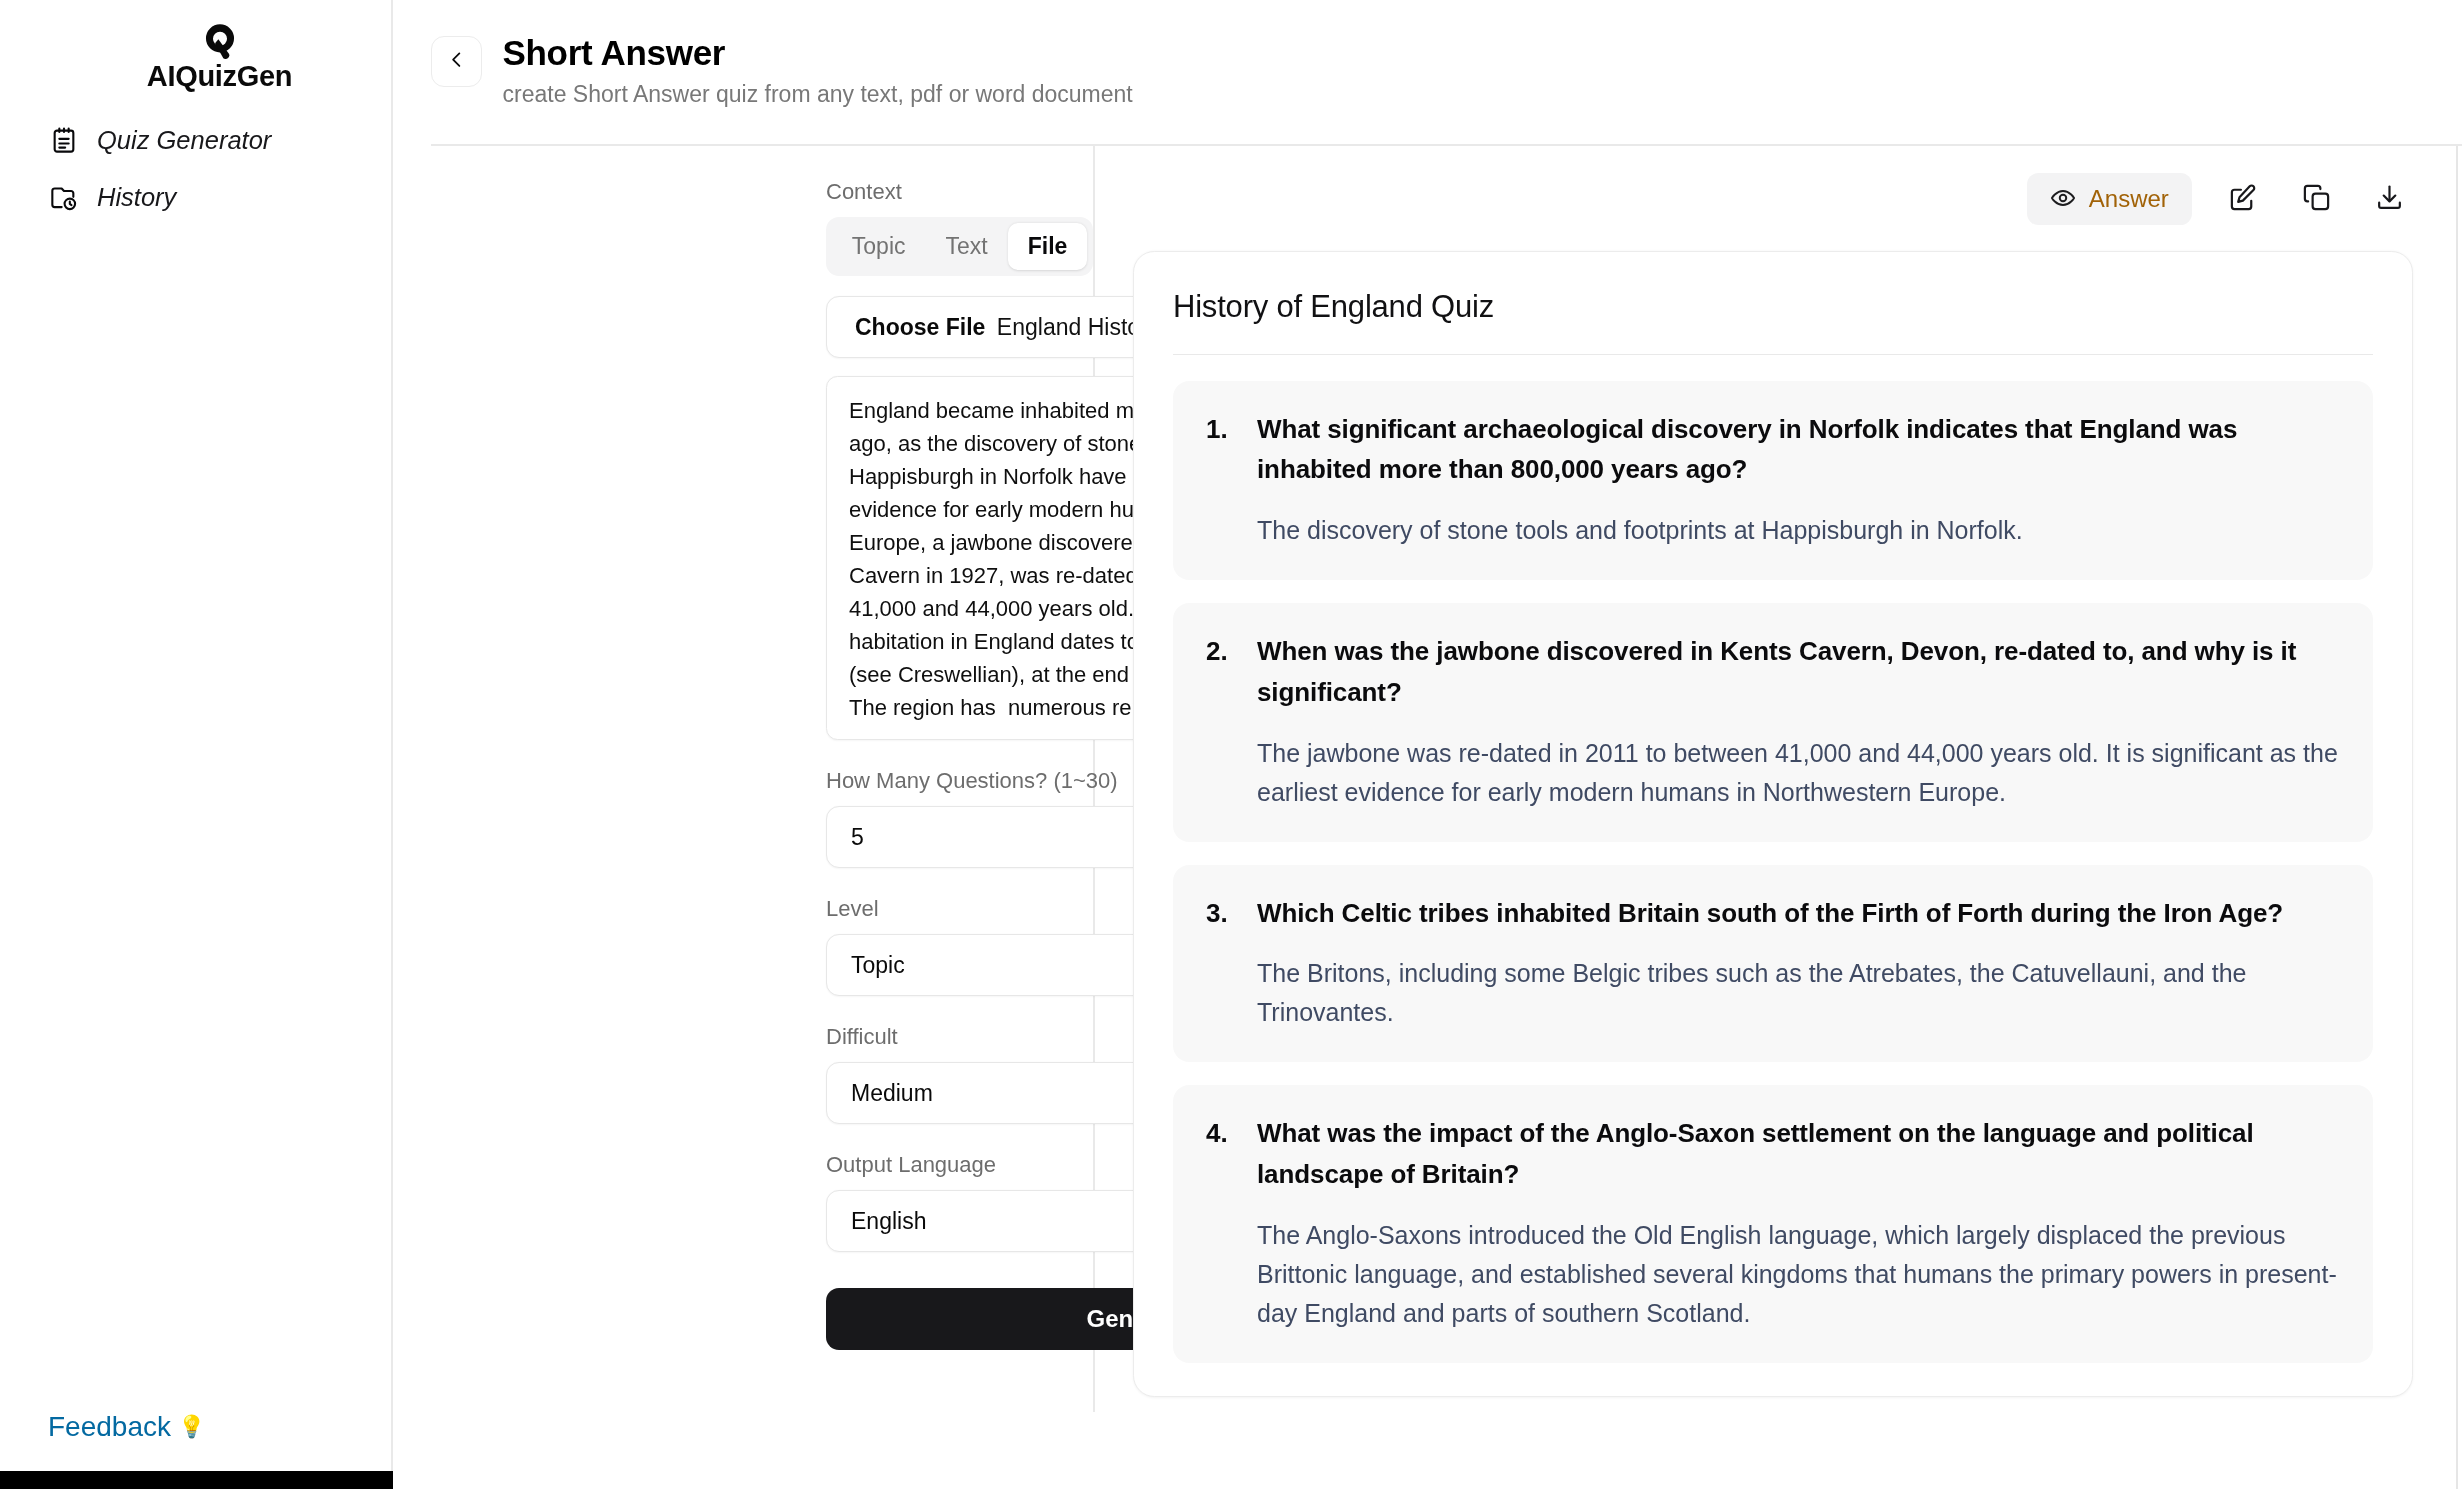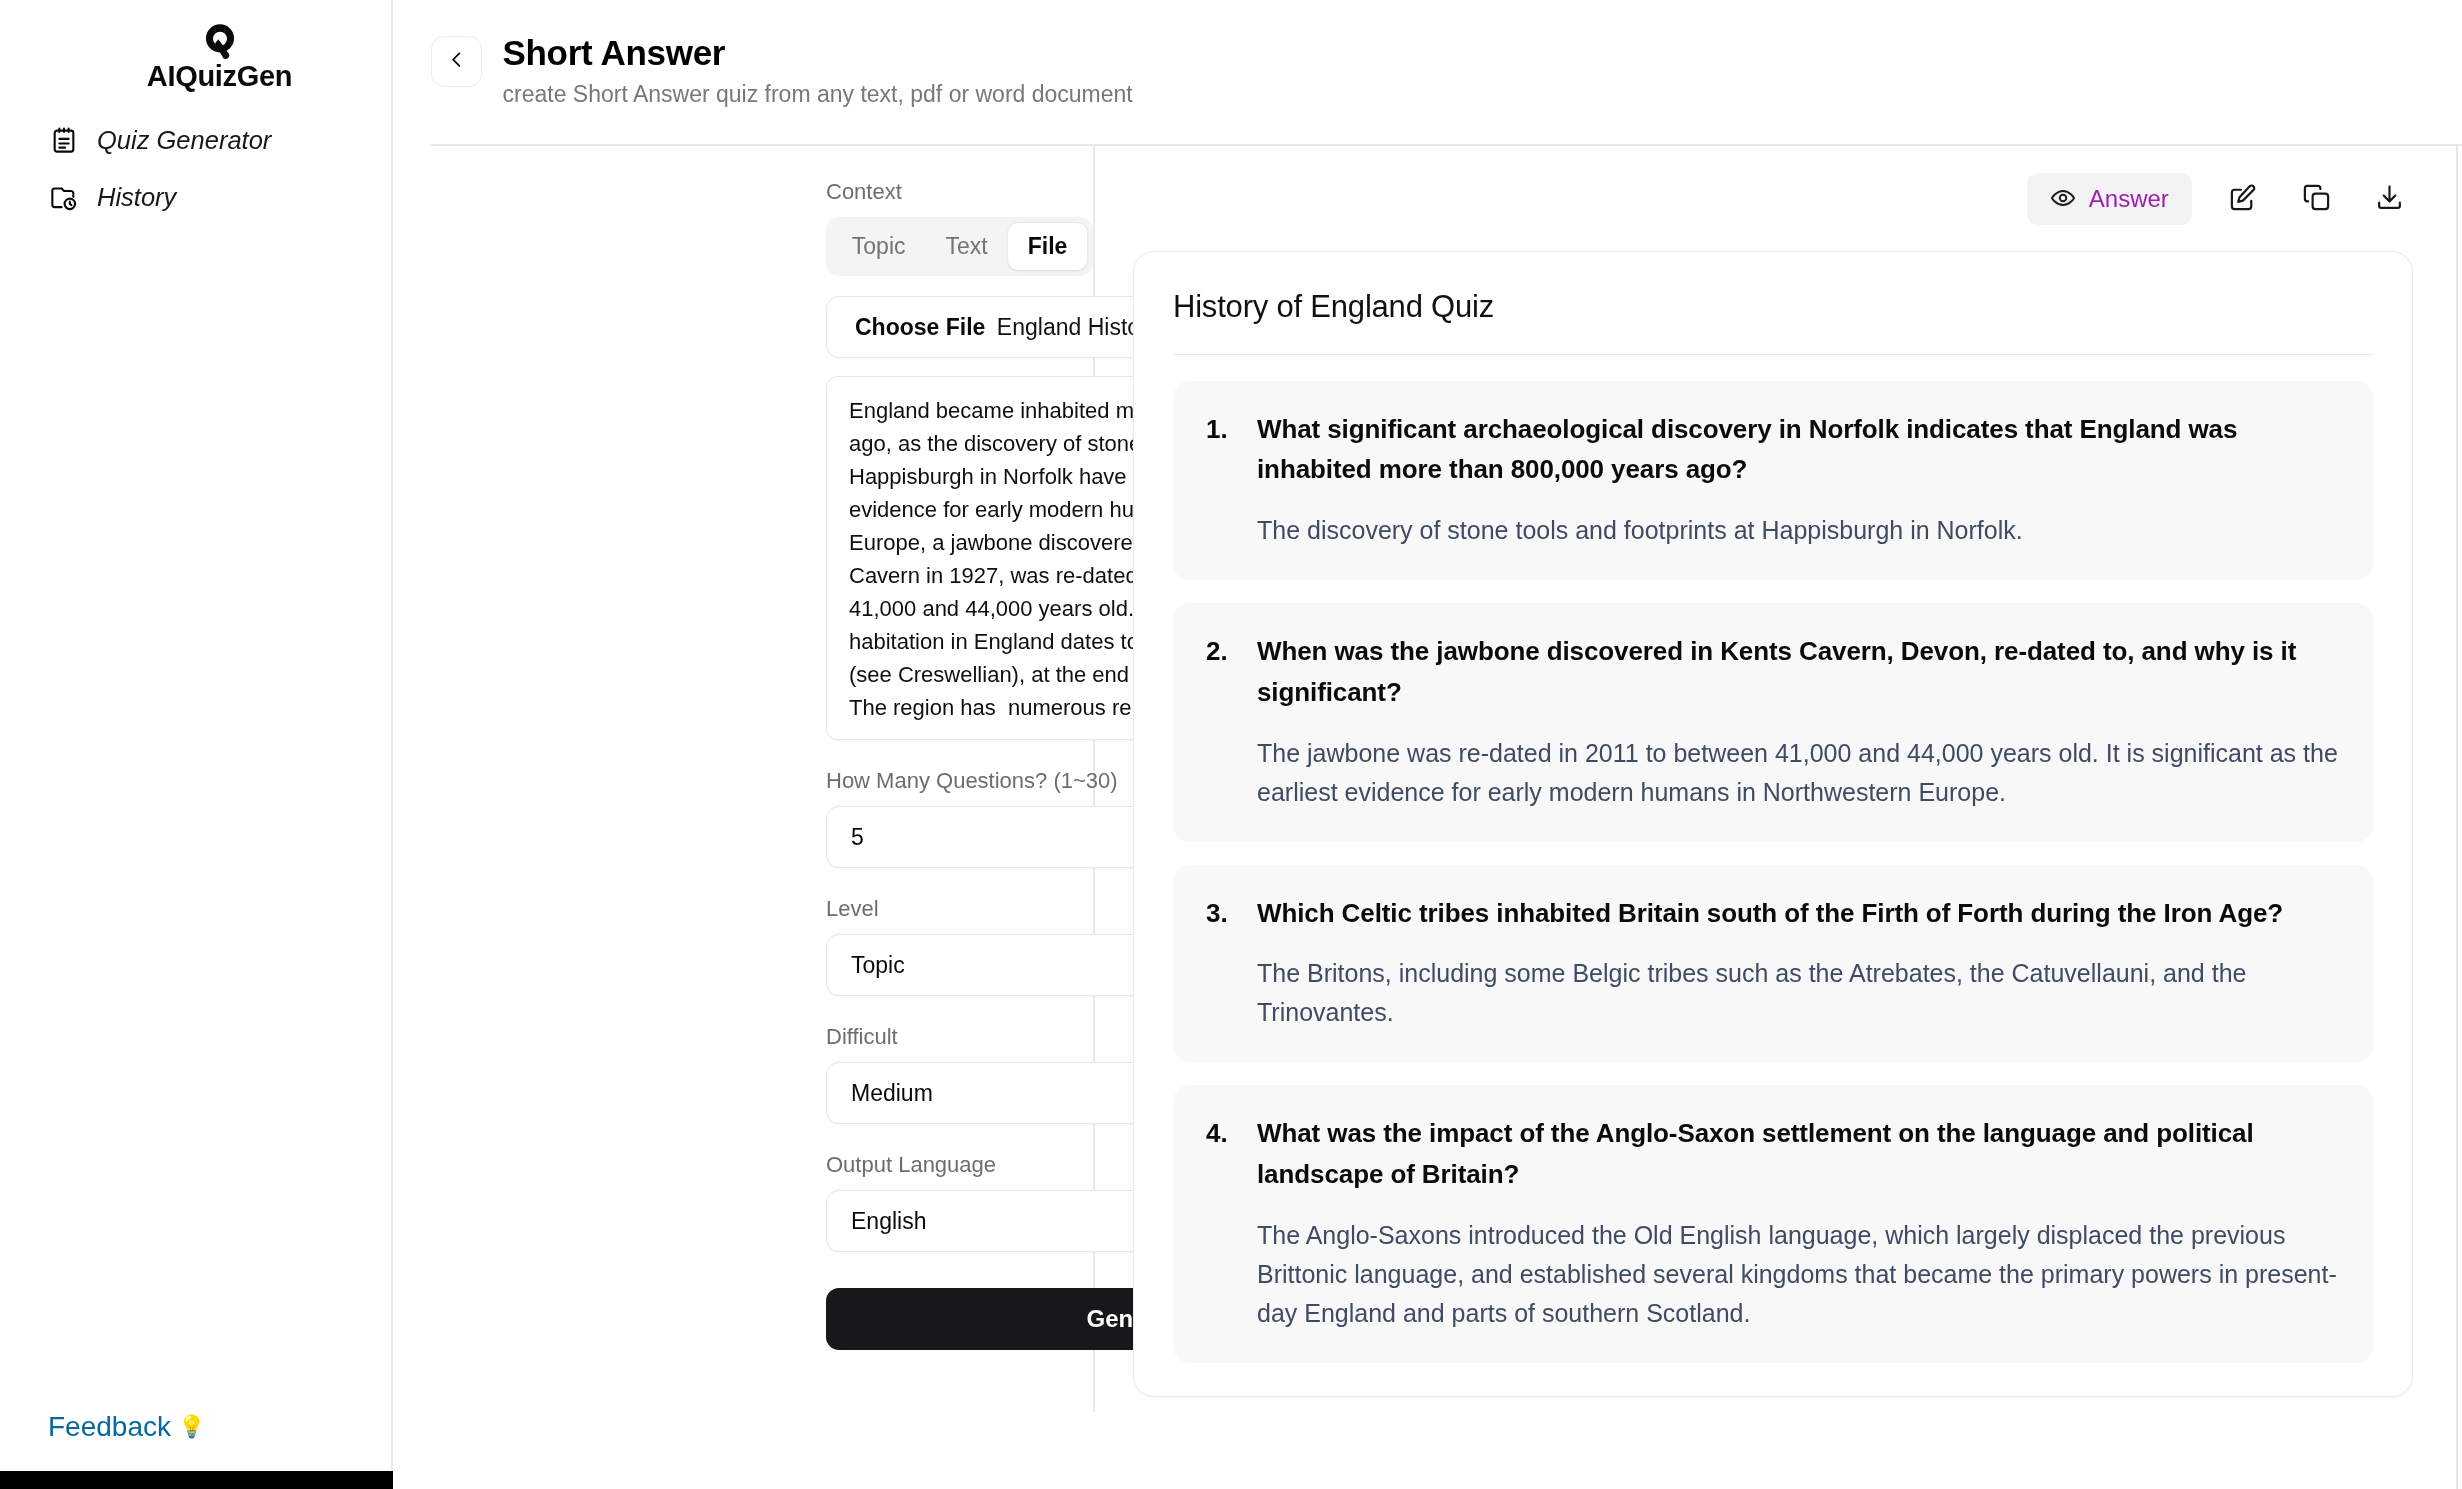--- a/index.html
+++ b/index.html
@@ -329,21 +329,21 @@
     display: flex;
     align-items: center;
     gap: 13px;
     background: #f3f3f4;
     border-radius: 11.5px;
     padding: 11.5px 23px;
     border: none;
     cursor: pointer;
     font-family: inherit;
   }
-  .answer-label { font-size: 24px; color: #a21caf; line-height: 1; }
+  .answer-label { font-size: 24px; color: #a16207; line-height: 1; }
   .tool-icon-btn {
     width: 43px; height: 43px;
     display: flex; align-items: center; justify-content: center;
     background: transparent; border: none; cursor: pointer;
   }
 
   .quiz-card {
     margin-top: 21.4px;
     background: #ffffff;
     border: 1.6px solid #ececec;
@@ -612,21 +612,21 @@
               <div class="q-body">
                 <div class="q-text">Which Celtic tribes inhabited Britain south of the Firth of Forth during the Iron Age?</div>
                 <div class="q-answer">The Britons, including some Belgic tribes such as the Atrebates, the Catuvellauni, and the Trinovantes.</div>
               </div>
             </div>
 
             <div class="q-item">
               <div class="q-num">4.</div>
               <div class="q-body">
                 <div class="q-text">What was the impact of the Anglo-Saxon settlement on the language and political landscape of Britain?</div>
-                <div class="q-answer">The Anglo-Saxons introduced the Old English language, which largely displaced the previous Brittonic language, and established several kingdoms that became the primary powers in present-day England and parts of southern Scotland.</div>
+                <div class="q-answer">The Anglo-Saxons introduced the Old English language, which largely displaced the previous Brittonic language, and established several kingdoms that humans the primary powers in present-day England and parts of southern Scotland.</div>
               </div>
             </div>
 
           </div>
         </div>
 
         <div class="viewport-edge"></div>
       </section>
 
     </div>

